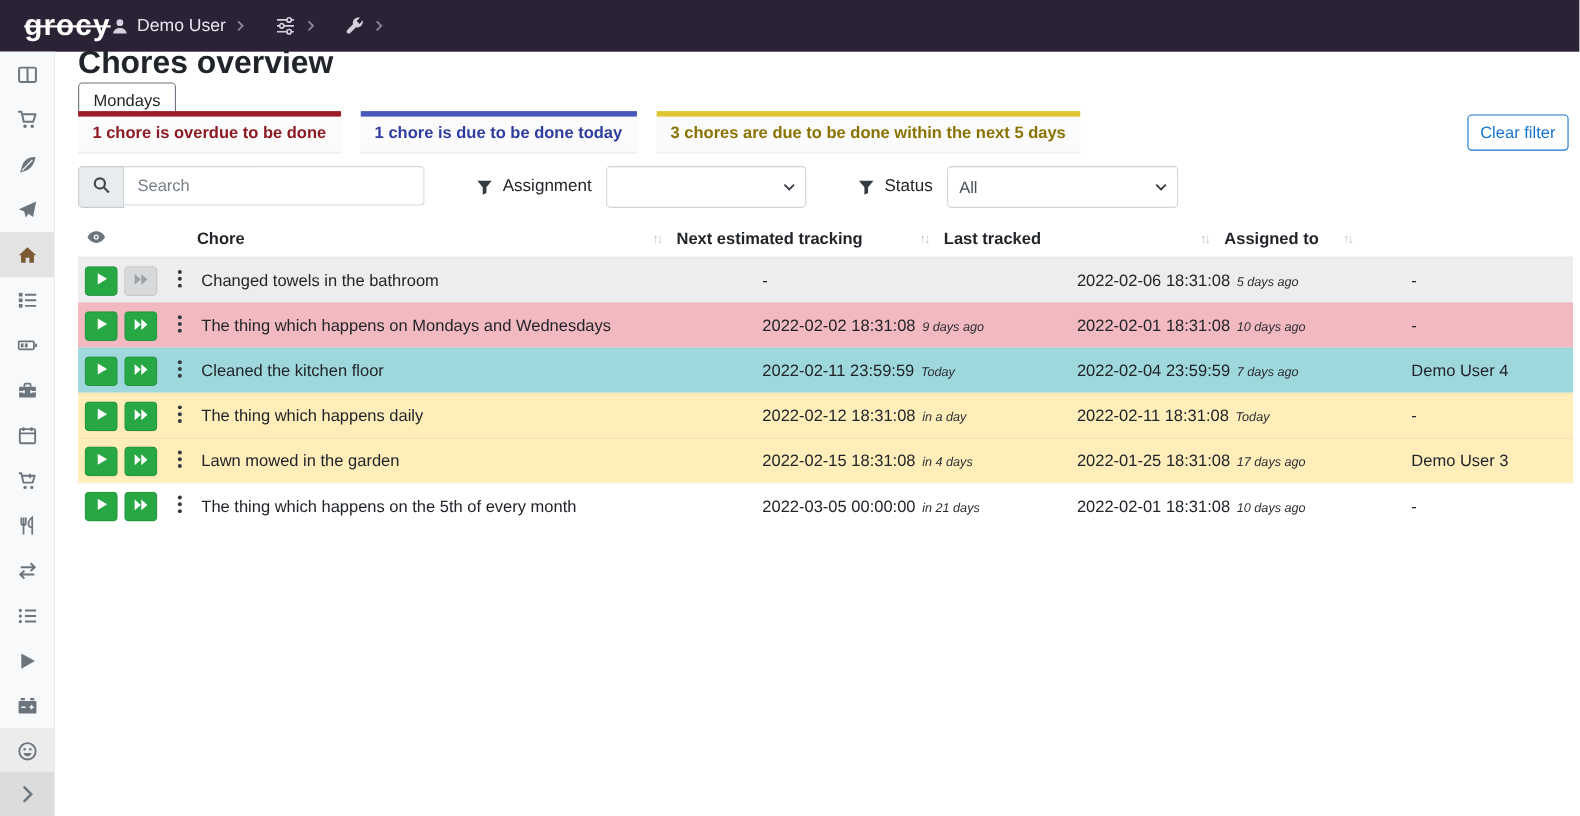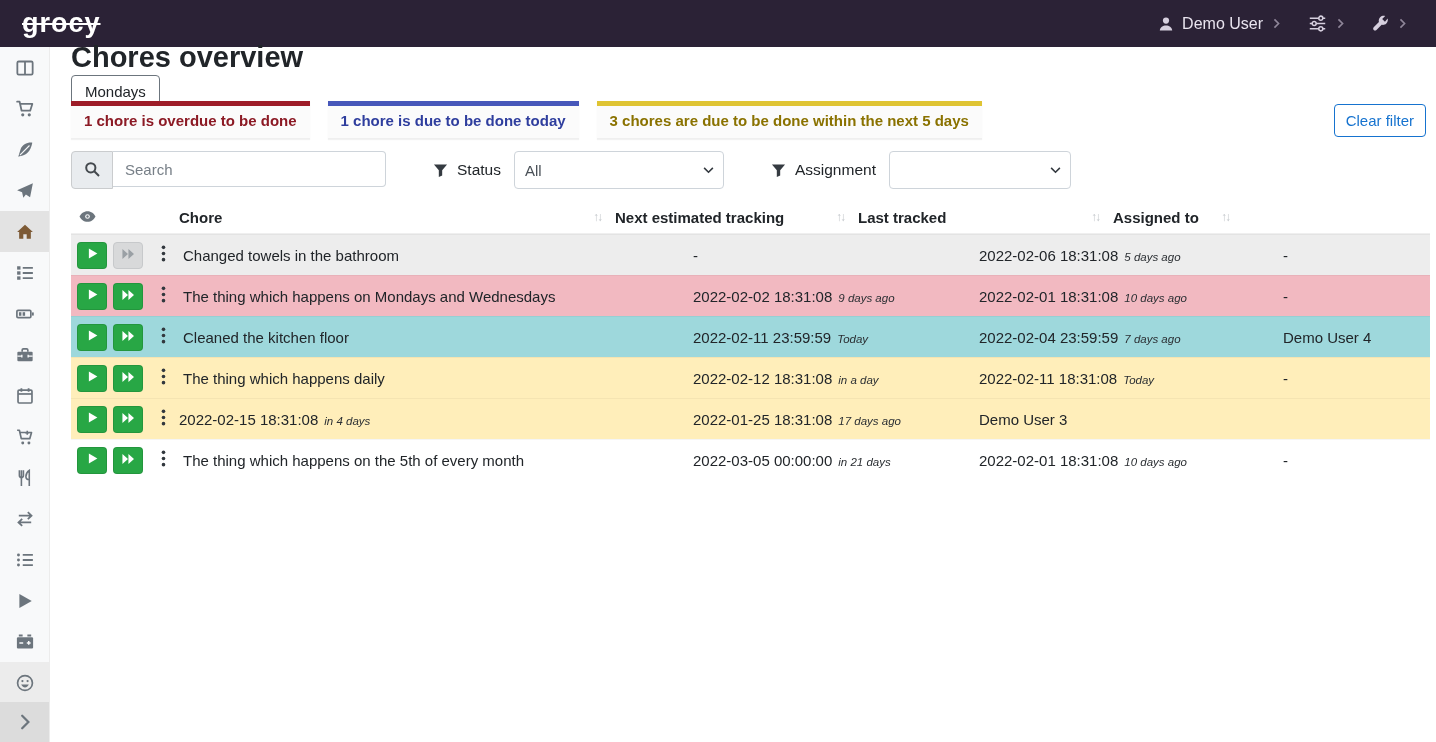--- a/index.html
+++ b/index.html
@@ -1,20 +1,20 @@
 <!DOCTYPE html>
 <html style="--c-navbar: #2b2236; --c-success: #28a745; --c-link: #1673cf; --c-stripe-row: #ededed; --c-overdue-row: #f2b9c1; --c-today-row: #9ed8dc; --c-soon-row: #ffeeba;"><head>
 <meta charset="utf-8">
 <style>
   * { margin:0; padding:0; box-sizing:border-box; }
   html,body { width:1436px; height:742px; }
   body { font-family:"Liberation Sans", sans-serif; background:#fff; color:#212529; overflow:hidden; font-size:15px; }
 
   
-  .navbar { height:47px; background:var(--c-navbar,#2b2236); display:flex; align-items:center; justify-content:space-between; padding:0 28px 0 22px; }
+  .navbar { height:47px; background:var(--c-navbar,#2b2236); display:flex; align-items:center; justify-content:flex-start; padding:0 28px 0 22px; }
   .logo { color:#fff; font-size:27px; font-weight:700; letter-spacing:1px; text-decoration:line-through; cursor:pointer; }
   .nav-right { display:flex; align-items:center; gap:26px; }
   .nav-item { display:flex; align-items:center; gap:8px; color:#e9e4ef; font-size:16px; cursor:pointer; }
   .nav-chev { display:flex; color:#8f8699; }
   .nav-icn { display:flex; color:#d6cfde; }
 
   
   .layout { display:flex; height:695px; }
   .sidebar { width:50px; background:#f8f9fa; border-right:1px solid #ececec; position:relative; flex:none; }
   .side-item { height:41px; display:flex; align-items:center; justify-content:center; color:#6c757d; cursor:pointer; }
@@ -306,46 +306,46 @@
         <input class="search-input" type="text" placeholder="Search" style="">
       </div>
 
       <div class="filter-group">
         <div class="filter-label">
           <span class="funnel">
               <svg width="15" height="15" viewBox="0 0 16 16">
                 <path d="M1 1.5h14L9.8 7.8v5.4L6.2 15V7.8z" fill="currentColor"></path>
               </svg>
             </span>
-          <span>Status</span>
+          <span>Assignment</span>
         </div>
         <div class="select-wrap">
-          <select class="sel-status">
-            <option>All</option>
+          <select class="sel-assign">
+            <option></option>
           </select>
           <span class="caret">
               <svg width="11" height="7" viewBox="0 0 12 8">
                 <path d="M1 1l5 5 5-5" fill="none" stroke="#343a40" stroke-width="1.8"></path>
               </svg>
             </span>
         </div>
       </div>
 
       <div class="filter-group">
         <div class="filter-label">
           <span class="funnel">
               <svg width="15" height="15" viewBox="0 0 16 16">
                 <path d="M1 1.5h14L9.8 7.8v5.4L6.2 15V7.8z" fill="currentColor"></path>
               </svg>
             </span>
-          <span>Assignment</span>
+          <span>Status</span>
         </div>
         <div class="select-wrap">
-          <select class="sel-assign">
-            <option></option>
+          <select class="sel-status">
+            <option>All</option>
           </select>
           <span class="caret">
               <svg width="11" height="7" viewBox="0 0 12 8">
                 <path d="M1 1l5 5 5-5" fill="none" stroke="#343a40" stroke-width="1.8"></path>
               </svg>
             </span>
         </div>
       </div>
     </div>
 
@@ -518,20 +518,21 @@
                   </svg></span>
       </button>
       <button class="btn-dots">
         <span><svg width="5" height="17" viewBox="0 0 4 16">
                     <circle cx="2" cy="2.2" r="1.7" fill="currentColor"></circle>
                     <circle cx="2" cy="8" r="1.7" fill="currentColor"></circle>
                     <circle cx="2" cy="13.8" r="1.7" fill="currentColor"></circle>
                   </svg></span>
       </button>
     </div>
+    <div class="cell-chore">Lawn mowed in the garden</div>
     <div class="cell-time">
       <span>2022-02-15 18:31:08</span>
       <span class="rel">in 4 days</span>
     </div>
     <div class="cell-time">
       <span>2022-01-25 18:31:08</span>
       <span class="rel">17 days ago</span>
     </div>
     <div class="cell-assigned">Demo User 3</div>
   </div>

